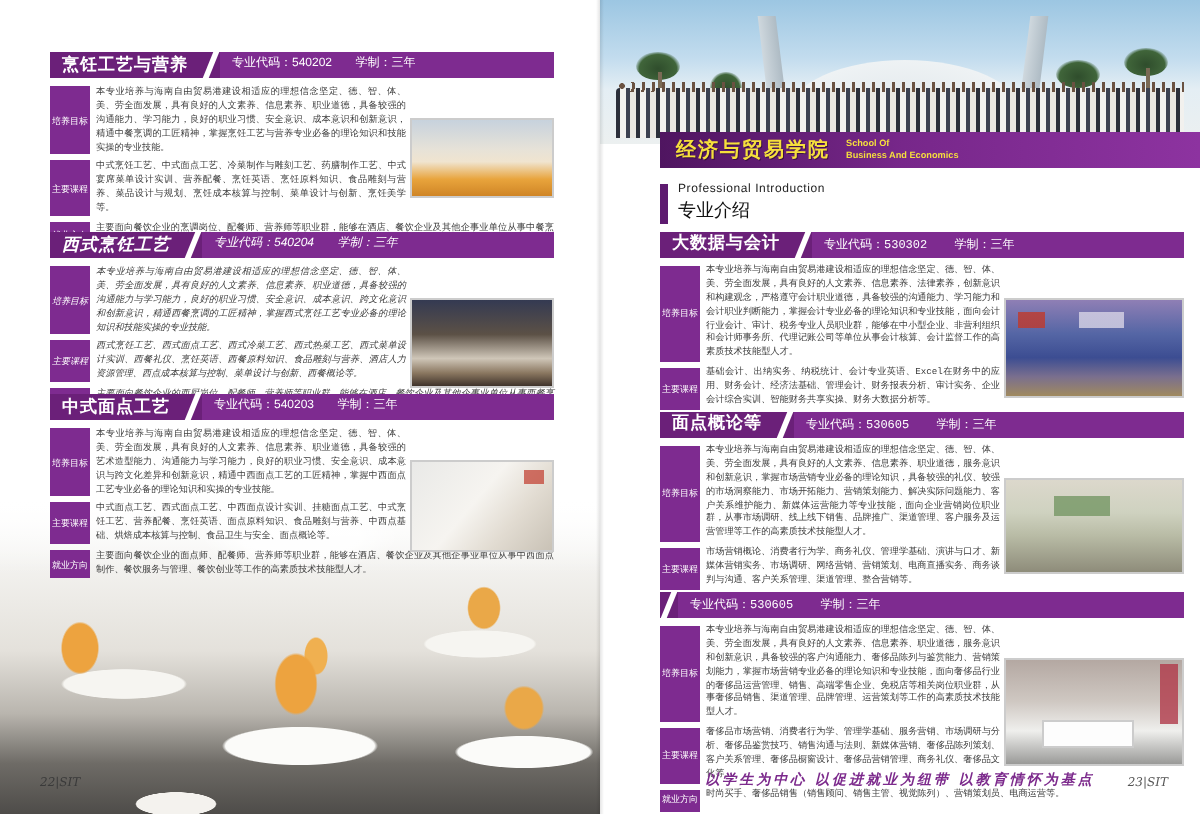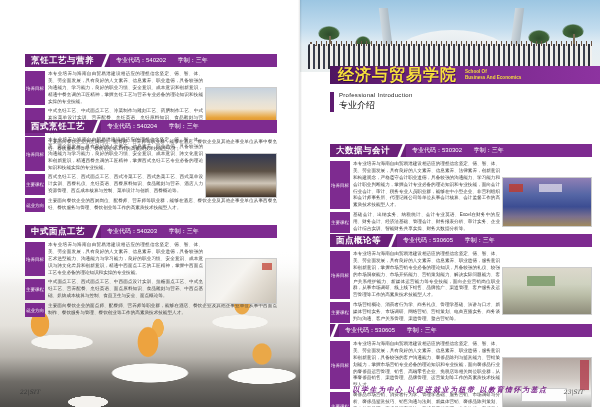--- a/index.html
+++ b/index.html
@@ -6,39 +6,39 @@
   .spread{position:relative;width:600px;height:407px;background:#fff;overflow:hidden;
           font-family:"Liberation Sans",sans-serif;-webkit-text-size-adjust:none;}
   .page{position:absolute;top:0;width:300px;height:407px;overflow:hidden;}
   .page-left{left:0;}
   .page-right{left:300px;}
   .spine{position:absolute;left:298px;top:0;bottom:0;width:4px;
          background:linear-gradient(90deg,rgba(0,0,0,0) 0%,rgba(0,0,0,.10) 50%,rgba(0,0,0,0) 100%);z-index:9;}
 
   
   .sec{position:absolute;z-index:3;}
-  .sec-head{display:flex;align-items:stretch;height:13px;margin-bottom:4px;margin-top:28px;}
+  .sec-head{display:flex;align-items:stretch;height:13px;margin-bottom:4px;}
   .sec-title{background:#6b2079;color:#fff;font-weight:bold;font-size:8.5px;line-height:13px;
              padding:0 7px 0 6px;white-space:nowrap;letter-spacing:.5px;}
   .slash{width:9px;background:#6b2079;position:relative;overflow:visible;}
   .slash::after{content:"";position:absolute;left:3px;top:-1px;bottom:-1px;width:2.5px;background:#fff;transform:skewX(-22deg);}
   .sec-meta{flex:1;background:#7e2b90;color:#fff;font-size:6px;line-height:13px;white-space:nowrap;padding-left:6px;}
   .sec-meta .term{margin-left:10px;}
   .rows{position:relative;}
   .withphoto{margin-right:74px;}
   .page-right .withphoto{margin-right:92px;}
   .row{display:flex;margin-bottom:3px;}
   .row-label{flex:0 0 20px;background:#7e2b90;color:#fff;font-size:4.5px;display:flex;
              align-items:center;justify-content:center;white-space:nowrap;margin-right:3px;min-height:11px;}
   .row-text{flex:1;font-size:4.6px;line-height:1.5;color:#3c3c3c;text-align:justify;}
   .sec-photo{position:absolute;right:0;border:.5px solid #ccc;}
 
   
   .sec-l{left:25px;width:252px;}
-  #lsec1{top:26px;}  #lsec2{top:92px;}  #lsec3{top:197px;}
+  #lsec1{top:26px;}  #lsec2{top:116px;font-style:italic;}  #lsec3{top:197px;}
   #lsec1 .sec-photo{top:16px;width:70px;height:38px;
      background:linear-gradient(180deg,#c7d2dd 0%,#e6e2d8 38%,#f0e4cf 55%,#e8a43c 78%,#cf8526 100%);}
   #lsec2 .sec-photo{top:16px;width:70px;height:43px;
      background:linear-gradient(180deg,#343a52 0%,#5c5146 40%,#cfc6b8 68%,#8a7760 85%,#3f332b 100%);}
   #lsec3 .sec-photo{top:16px;width:70px;height:44px;
      background:linear-gradient(130deg,#e9e9e7 0%,#f6f4f0 45%,#e2dcd2 70%,#c9c2b6 100%);}
   #lsec3 .sec-photo::after{content:"";position:absolute;right:4px;top:4px;width:10px;height:7px;background:#c0392b;opacity:.7;}
   .food-photo{position:absolute;left:0;right:0;bottom:0;height:157px;z-index:1;
      background:
        radial-gradient(ellipse 34px 10px at 88px 152px,#f4f2ee 58%,rgba(0,0,0,0) 60%),
@@ -76,27 +76,27 @@
   .tr1{left:29px;top:36px;height:24px;} .tr4{left:273px;top:34px;height:28px;}
   .crowd{position:absolute;left:8px;right:8px;bottom:3px;height:25px;
      background:
        repeating-linear-gradient(90deg,#2b2f3a 0 2px,#f2f1ee 2px 5px,#3c4150 5px 7px,#e9e7e2 7px 10px);
      border-radius:2px 2px 0 0;}
   .crowd::before{content:"";position:absolute;left:0;right:0;top:-3px;height:5px;
      background:repeating-radial-gradient(circle at 3px 2px,#6a5242 0 1.4px,rgba(0,0,0,0) 1.5px 5px);}
   .banner{position:absolute;top:66px;left:30px;width:270px;height:18px;z-index:4;
      background:linear-gradient(90deg,#4f1560 0%,#77278a 45%,#8d33a0 100%);
      display:flex;align-items:center;}
-  .banner-title{color:#f6df3c;font-weight:bold;font-size:16px;letter-spacing:1px;margin-left:8px;white-space:nowrap;
+  .banner-title{color:#f6df3c;font-weight:bold;font-size:10px;letter-spacing:1px;margin-left:8px;white-space:nowrap;
      text-shadow:.5px .5px 0 rgba(0,0,0,.4);}
   .banner-sub{color:#f6df3c;font-size:4.6px;line-height:1.25;margin-left:8px;font-weight:bold;}
   .intro{position:absolute;top:92px;left:30px;z-index:3;border-left:4px solid #5e1b70;padding-left:5px;}
   .intro-en{font-size:6px;color:#222;letter-spacing:.3px;}
   .intro-zh{font-size:9px;color:#111;font-weight:normal;margin-top:1px;}
-  .sec-r{left:30px;width:262px;}
+  .sec-r{left:30px;width:262px;font-family:Liberation Mono, monospace;}
   #rsec1{top:116px;} #rsec2{top:206px;} #rsec3{top:296px;}
   #rsec1 .sec-photo{top:16px;width:88px;height:48px;
      background:linear-gradient(180deg,#8f7fb5 0%,#5566a5 35%,#3c4d92 60%,#7a6f8e 80%,#a08a5f 100%);}
   #rsec1 .sec-photo::after{content:"";position:absolute;left:6px;top:6px;right:6px;height:8px;
      background:linear-gradient(90deg,#c0392b 0 18%,rgba(0,0,0,0) 18% 40%,#d8d4e6 40% 70%,rgba(0,0,0,0) 70%);opacity:.8;}
   #rsec2 .sec-photo{top:16px;width:88px;height:46px;
      background:linear-gradient(180deg,#dcd8cc 0%,#cfd2c0 35%,#b9bca6 60%,#8e8c7a 100%);}
   #rsec2 .sec-photo::after{content:"";position:absolute;left:24px;top:8px;width:28px;height:10px;background:#7a9a6a;opacity:.85;}
   #rsec3 .sec-photo{top:16px;width:88px;height:52px;
      background:linear-gradient(180deg,#b4a8a2 0%,#cfc8c2 40%,#efefed 68%,#9a9a98 100%);}

